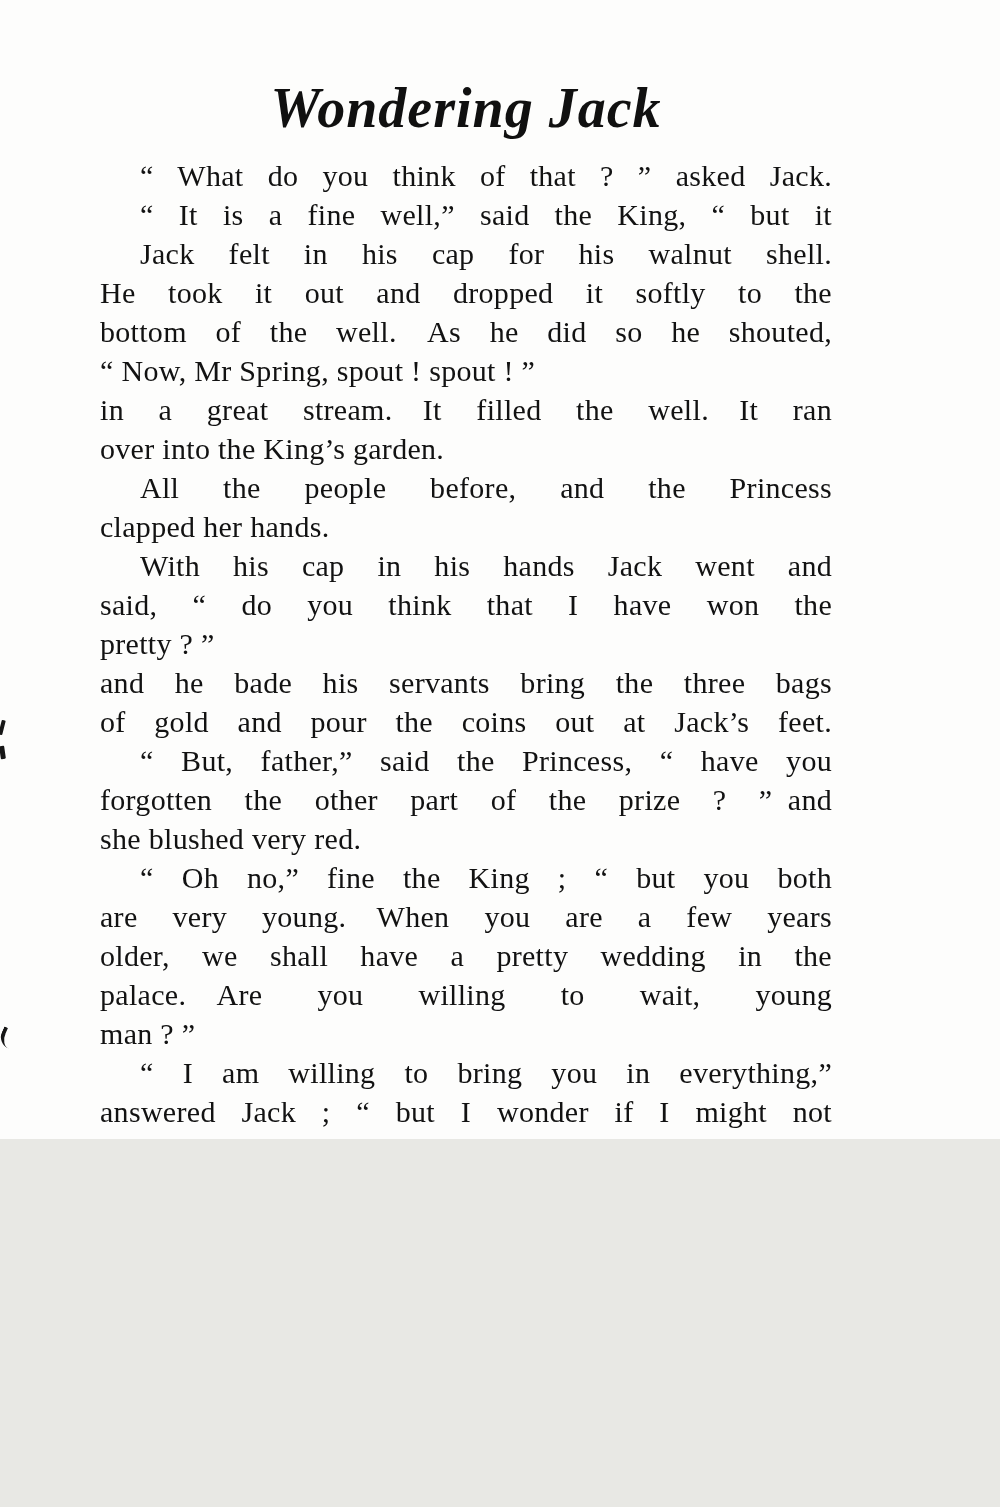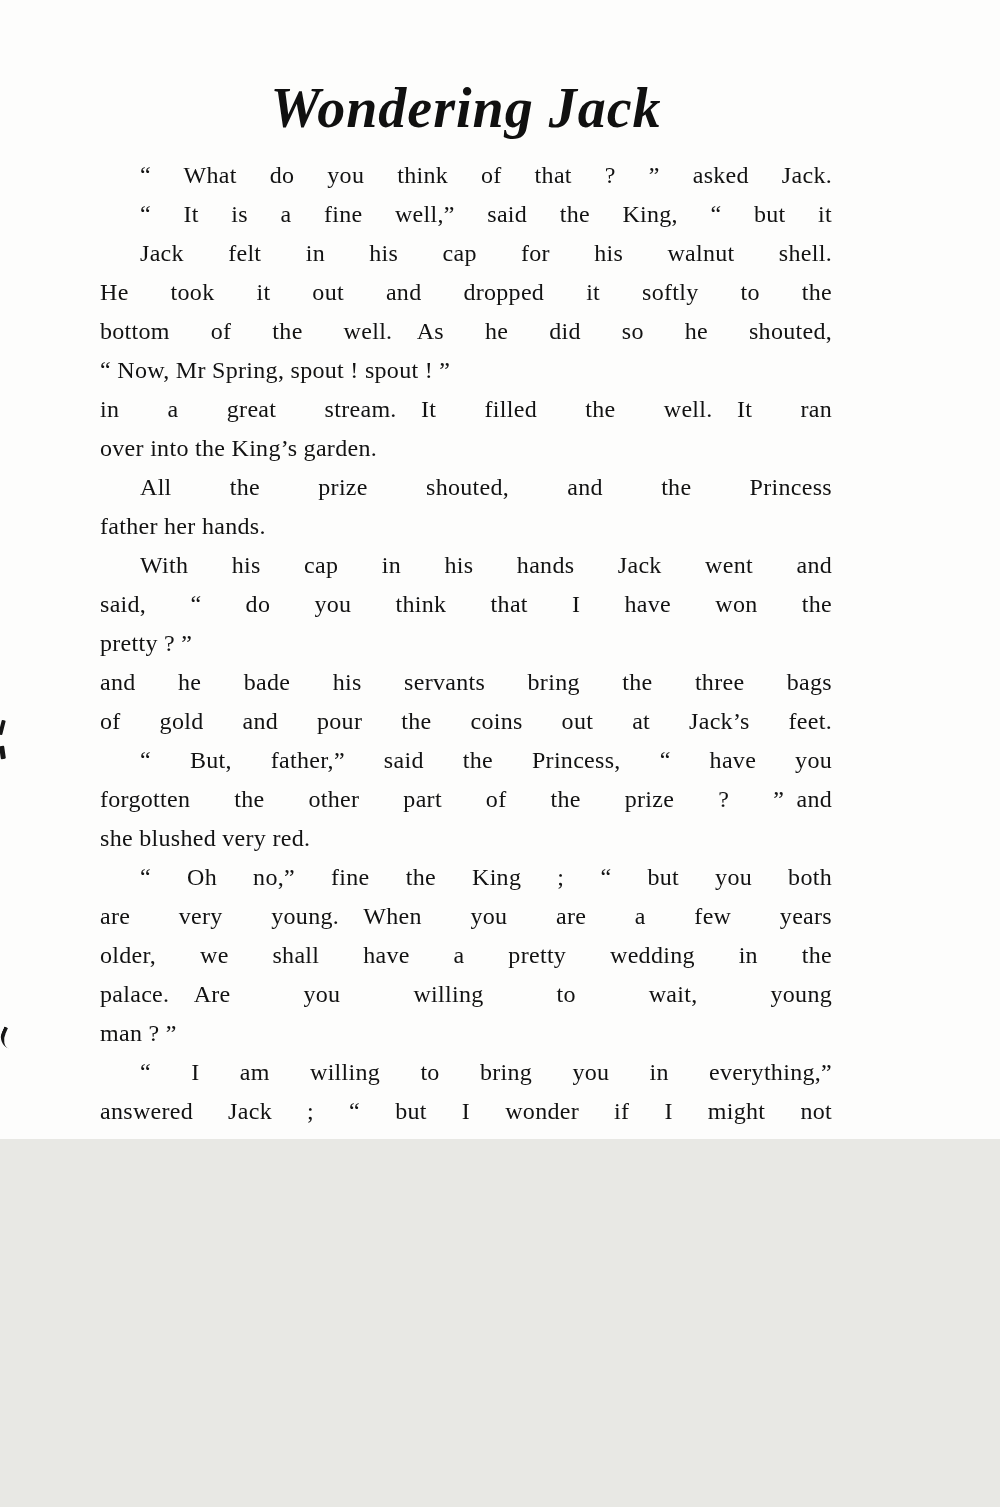--- a/index.html
+++ b/index.html
@@ -30,21 +30,21 @@
     font-size: 56px;
     line-height: 72px;
     letter-spacing: 1px;
     color: #101010;
   }
   .text-block {
     position: absolute;
     left: 100px;
     top: 156px;
     width: 732px;
-    font-size: 24px;
+    font-size: 30px;
     line-height: 39px;
     letter-spacing: 0.3px;
     color: #121212;
   }
   .line {
     white-space: pre-wrap;
     text-align: left;
   }
   .line.j {
     text-align: justify;
@@ -103,22 +103,22 @@
 
   <div class="text-block">
       <div class="line j ind">“ What do you think of that ? ” asked Jack.</div>
       <div class="line j ind">“ It is a fine well,” said the King, “ but it</div>
       <div class="line j ind">Jack felt in his cap for his walnut shell.</div>
       <div class="line j">He took it out and dropped it softly to the</div>
       <div class="line j">bottom of the well. As he did so he shouted,</div>
       <div class="line">“ Now, Mr Spring, spout ! spout ! ”</div>
       <div class="line j">in a great stream. It filled the well. It ran</div>
       <div class="line">over into the King’s garden.</div>
-      <div class="line j ind">All the prize shouted, and the Princess</div>
-      <div class="line">father her hands.</div>
+      <div class="line j ind">All the people before, and the Princess</div>
+      <div class="line">clapped her hands.</div>
       <div class="line j ind">With his cap in his hands Jack went and</div>
       <div class="line j">said, “ do you think that I have won the</div>
       <div class="line">pretty ? ”</div>
       <div class="line j">and he bade his servants bring the three bags</div>
       <div class="line j">of gold and pour the coins out at Jack’s feet.</div>
       <div class="line j ind">“ But, father,” said the Princess, “ have you</div>
       <div class="line j">forgotten the other part of the prize ? ” and</div>
       <div class="line">she blushed very red.</div>
       <div class="line j ind">“ Oh no,” fine the King ; “ but you both</div>
       <div class="line j">are very young. When you are a few years</div>

